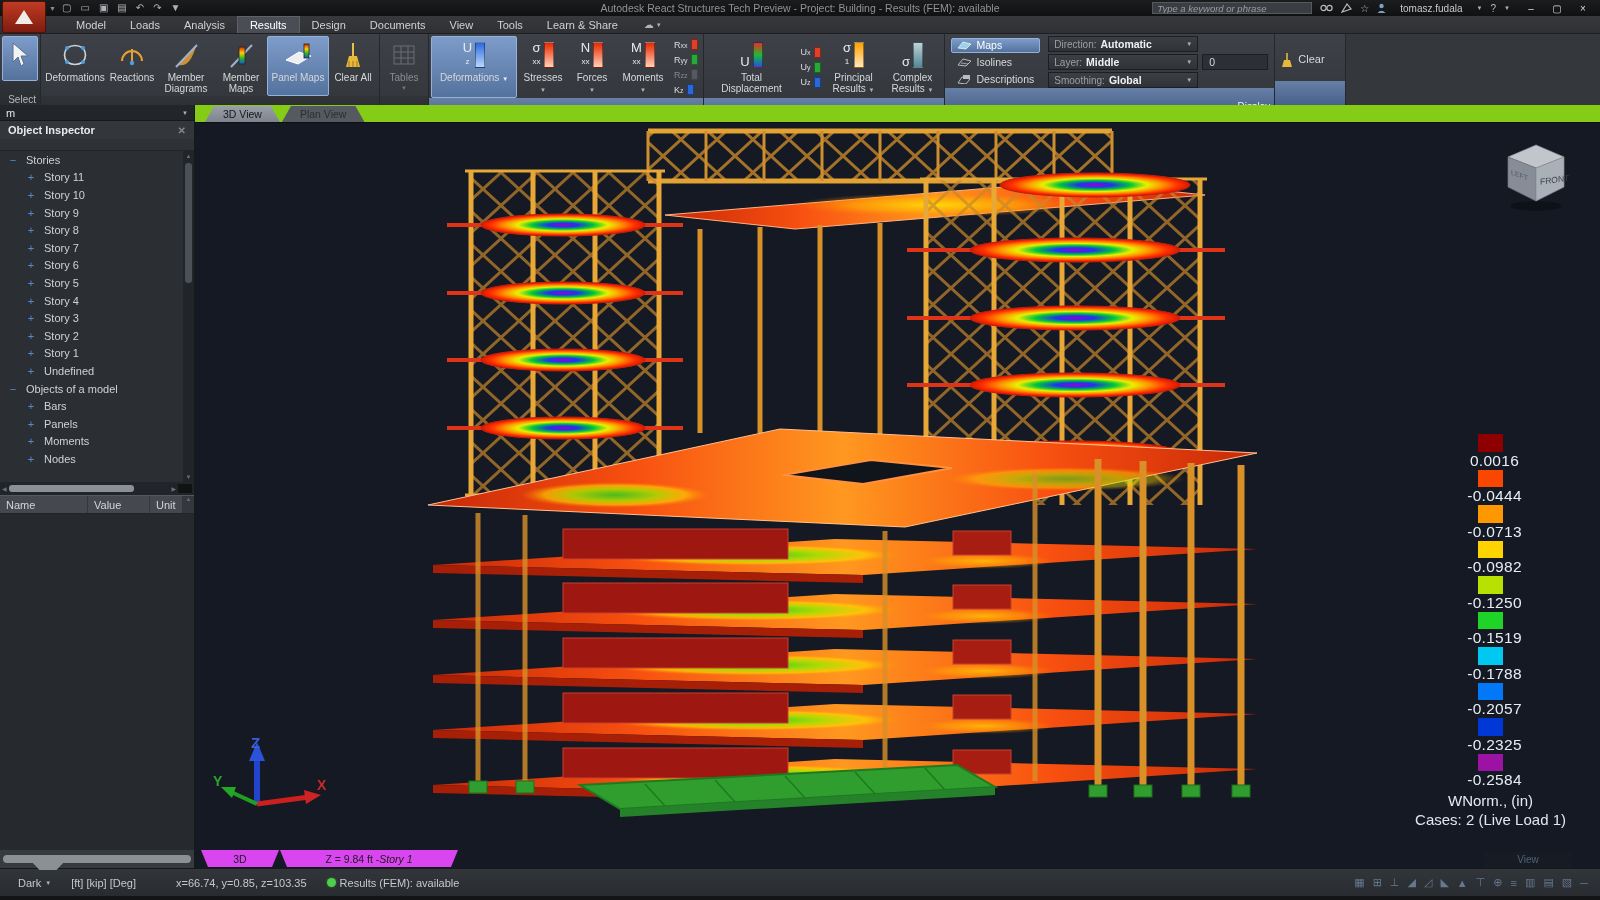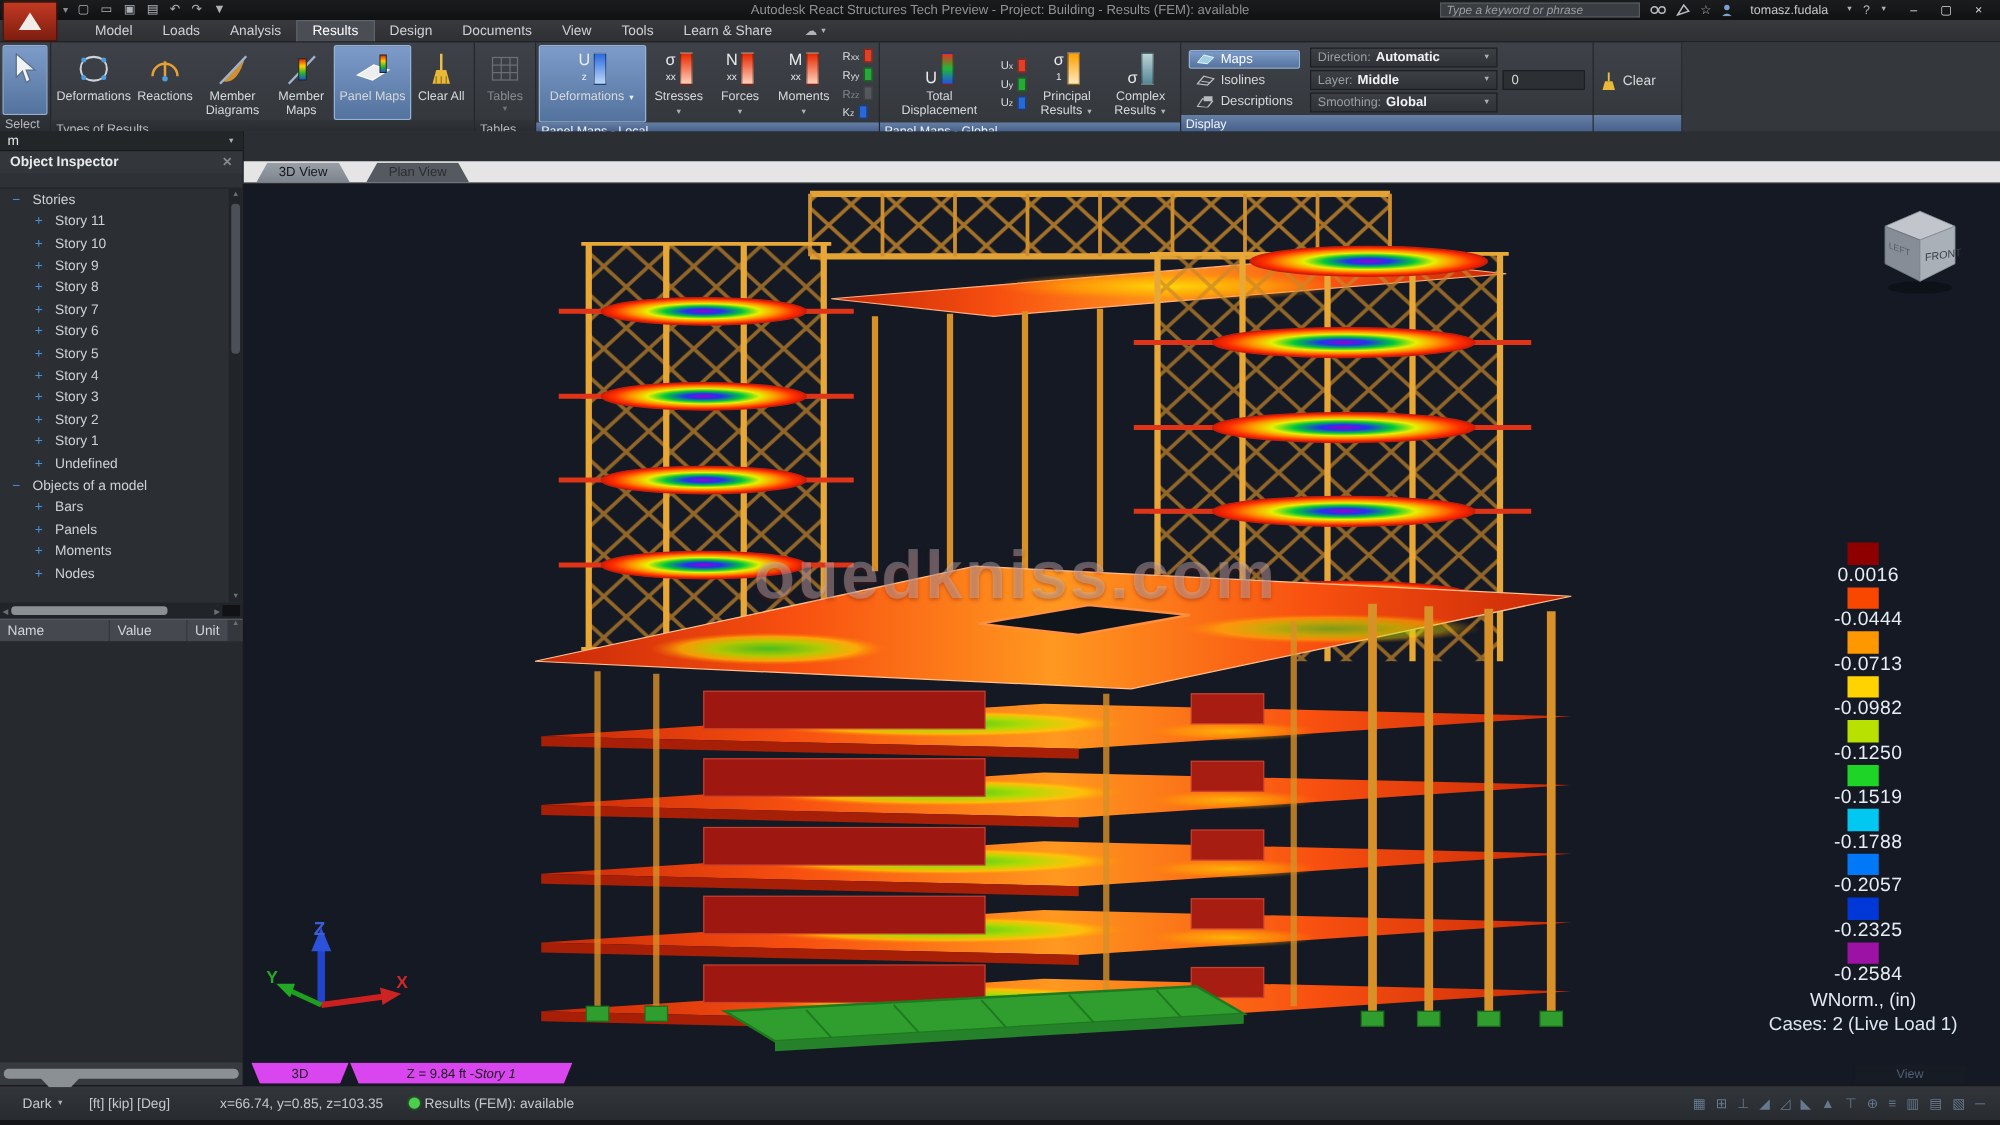--- a/index.html
+++ b/index.html
@@ -26,21 +26,21 @@
   
   .menubar { height:18px; background:linear-gradient(#37393d,#2e3033); display:flex; align-items:stretch; padding-left:64px; border-bottom:1px solid #1d1f22; }
   .mtab { padding:0 12px; display:flex; align-items:center; color:#cfd2d5; font-size:11px; }
   .mtab.active { background:#4a4e54; border:1px solid #5e6268; border-bottom:none; color:#fff; }
   .cloud { display:flex; align-items:center; gap:2px; margin-left:14px; color:#b0b4b8; font-size:10px; }
 
   
   .ribbon { height:71px; background:linear-gradient(#3e4248,#33373c); display:flex; }
   .rgroup { display:flex; flex-direction:column; border-right:1px solid #24272b; }
   .rg-body { flex:1; display:flex; align-items:stretch; padding:2px 2px 0 2px; }
-  .rg-label { height:13px; line-height:13px; text-align:left; font-size:10px; color:#b6babe; background:linear-gradient(#303337,#292c30); white-space:nowrap; overflow:hidden; padding:1px 4px; }
+  .rg-label { height:13px; line-height:13px; text-align:right; font-size:10px; color:#b6babe; background:linear-gradient(#303337,#292c30); white-space:nowrap; overflow:hidden; padding:12px 4px; }
   .rg-label.blue { background:linear-gradient(#667fa5,#47618c); color:#eef3fa; }
   .rbtn { display:flex; flex-direction:column; align-items:center; justify-content:flex-start; color:#d6d8da; font-size:10px; text-align:center; line-height:11px; padding:3px 3px 1px; border:1px solid transparent; }
   .rbtn .ric { height:30px; display:flex; align-items:center; justify-content:center; margin-bottom:2px; }
   .rbtn.active { background:linear-gradient(#7d9cc9,#54729e); border:1px solid #93b2da; border-radius:2px; }
   .rbtn.disabled { opacity:.5; }
   .caret { font-size:6px; color:#aeb2b6; }
   .rbtn.active .caret { color:#e8eef6; }
   .symic { display:flex; align-items:flex-end; gap:3px; }
   .sym { font-size:13px; color:#e8eaec; line-height:12px; }
   .sym small { font-size:8px; }
@@ -96,21 +96,21 @@
   .sb-cols .c { padding:0 6px; border-right:1px solid #34373c; height:100%; display:flex; align-items:center; }
   .c-name { width:88px; } .c-value { width:62px; } .c-unit { flex:1; }
   .sb-cols .stub { width:11px; height:100%; background:#34373c; color:#6a6f75; font-size:6px; display:flex; align-items:flex-start; justify-content:center; }
   .sb-empty { flex:1; background:#26292d; }
   .sb-bottomscroll { height:18px; background:#373a3f; display:flex; align-items:center; padding:0 3px; }
   .sb-bottomscroll .bar { flex:1; height:8px; background:#8b9095; border-radius:4px; position:relative; }
   .sb-bottomscroll .bar::after { content:""; position:absolute; left:28px; top:6px; width:34px; height:9px; background:#8b9095; clip-path:polygon(0 0,100% 0,75% 100%,25% 100%); }
 
   
   .viewport { flex:1; display:flex; flex-direction:column; min-width:0; }
-  .vtabs { height:18px; background:#e5e5e5; display:flex; align-items:flex-end; padding-left:10px; gap:13px; border-bottom:1px solid #0d0f12;margin-top:24px; }
+  .vtabs { height:18px; background:#84cc16; display:flex; align-items:flex-end; padding-left:10px; gap:2px; border-bottom:1px solid #0d0f12; }
   .vtab { height:16px; padding:0 18px; display:flex; align-items:center; font-size:10.5px; color:#2b2e33; background:#555a61; clip-path:polygon(9px 0,calc(100% - 9px) 0,100% 100%,0 100%); }
   .vtab.active { background:linear-gradient(#9aa0a8,#7e848d); color:#14161a; }
   .canvas { flex:1; position:relative; background:#141923; overflow:hidden; }
   .scene { position:absolute; inset:0; }
   .watermark { position:absolute; left:408px; top:282px; font-size:54px; font-weight:bold; letter-spacing:2px; color:rgba(195,201,210,.38); text-shadow:0 2px 3px rgba(120,20,10,.35); pointer-events:none; }
   .viewcube { position:absolute; right:26px; top:12px; }
   .triad { position:absolute; left:14px; bottom:52px; }
   .legend { position:absolute; right:34px; bottom:40px; display:flex; flex-direction:column; align-items:center; }
   .lg-row { display:flex; align-items:center; width:150px;flex-direction:column; }
   .lg-sw { width:25px; height:17.5px; }
@@ -844,21 +844,20 @@
             </g>
             <rect x="894" y="662" width="18" height="12" fill="#2f9e2f" stroke="#1c6e1c"></rect>
             <rect x="939" y="662" width="18" height="12" fill="#2f9e2f" stroke="#1c6e1c"></rect>
             <rect x="987" y="662" width="18" height="12" fill="#2f9e2f" stroke="#1c6e1c"></rect>
             <rect x="1037" y="662" width="18" height="12" fill="#2f9e2f" stroke="#1c6e1c"></rect>
             <rect x="274" y="658" width="18" height="12" fill="#2f9e2f" stroke="#1c6e1c"></rect>
             <rect x="321" y="658" width="18" height="12" fill="#2f9e2f" stroke="#1c6e1c"></rect>
           </g>
         </svg>
 
-        <div class="watermark">ouedkniss.com</div>
 
         <svg class="viewcube" width="78" height="78" viewBox="0 0 78 78">
           <ellipse cx="40" cy="71" rx="26" ry="5" fill="#000" opacity=".3"></ellipse>
           <polygon points="12,22 40,10 68,22 40,33" fill="#c2c6cc" stroke="#8e949c" stroke-width=".7"></polygon>
           <polygon points="12,22 40,33 40,66 12,52" fill="#878d96" stroke="#6e747c" stroke-width=".7"></polygon>
           <polygon points="40,33 68,22 68,52 40,66" fill="#aab0b8" stroke="#888e96" stroke-width=".7"></polygon>
           <text x="15" y="46" font-size="7" fill="#565c64" transform="skewY(20) translate(0,-12)">LEFT</text>
           <text x="44" y="48" font-size="8.5" fill="#3a3f46" transform="skewY(-8) translate(0,8)">FRONT</text>
         </svg>
 

